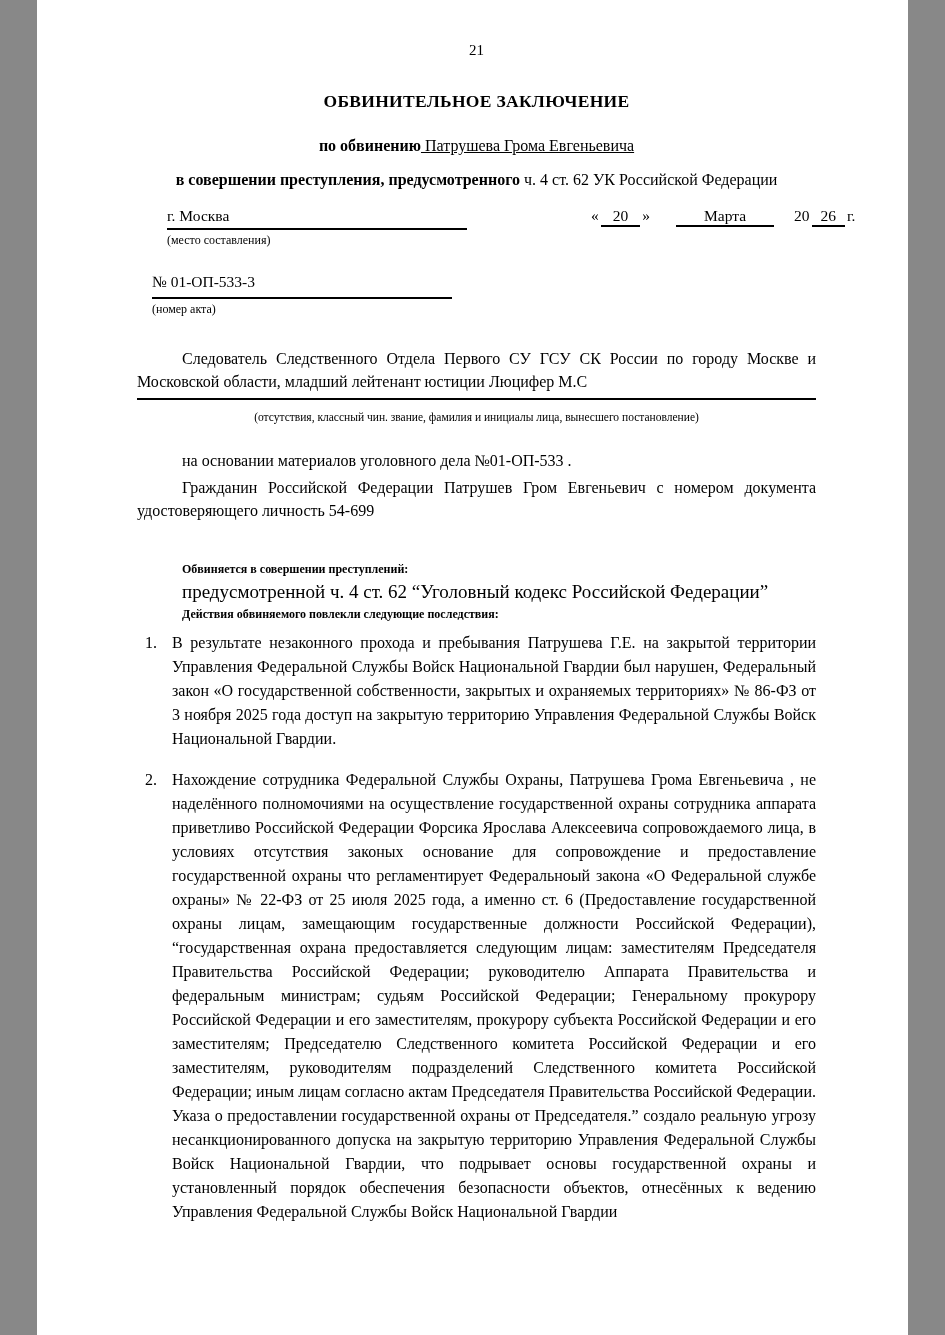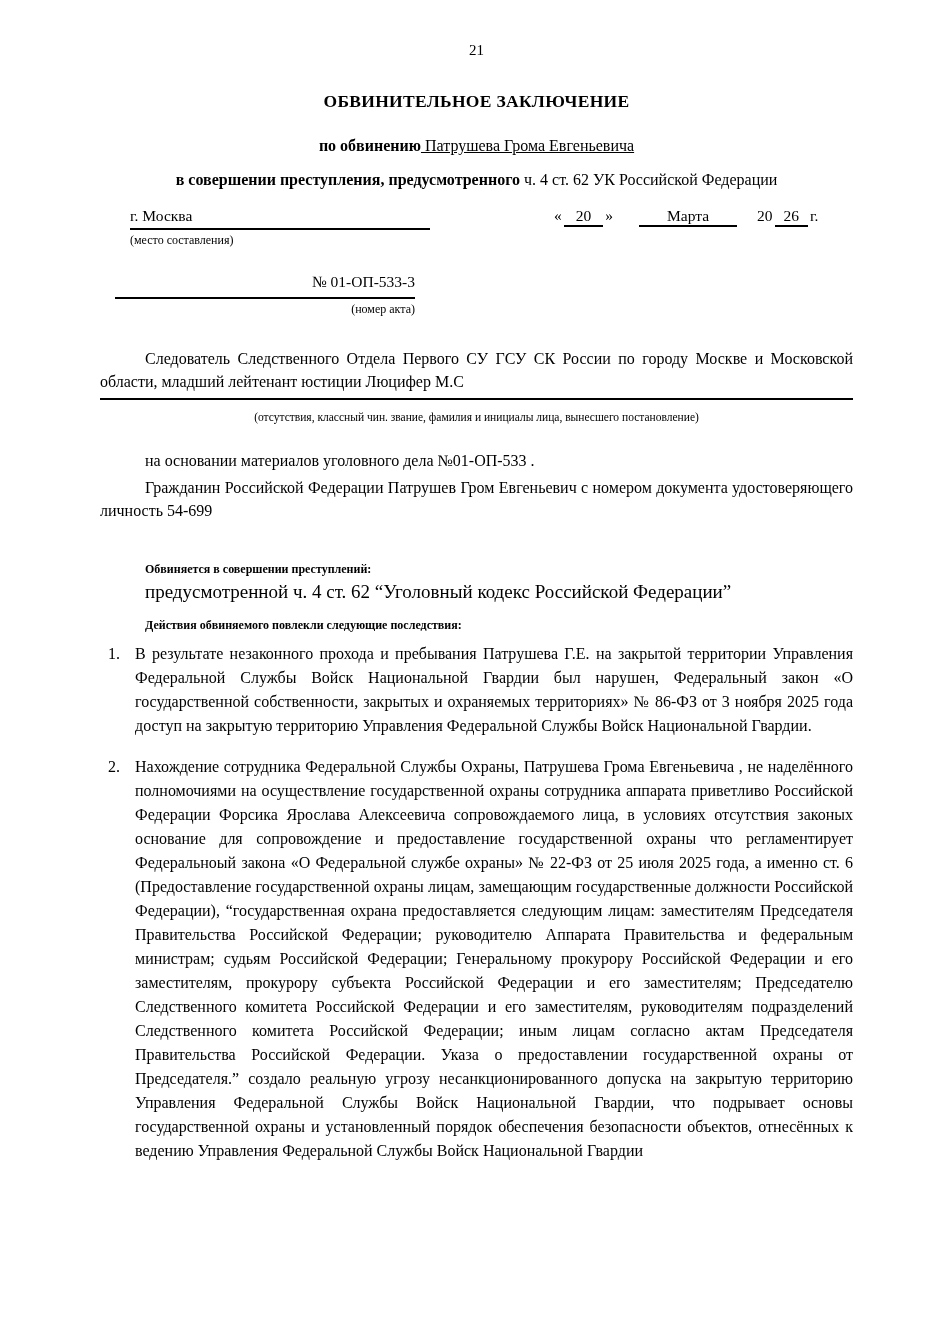--- a/index.html
+++ b/index.html
@@ -1,18 +1,18 @@
 <!DOCTYPE html>
 <html><head>
 <meta charset="utf-8">
 <style>
   * { margin:0; padding:0; box-sizing:border-box; }
   html,body { background:#888; }
   .page {
-    width:945px; height:1335px; margin:0 auto; background:#ffffff;
+    width:871px; height:1335px; margin:0 auto; background:#ffffff;
     font-family:"Liberation Serif", serif; color:#000;
     position:relative; overflow:hidden;
   }
   .content { padding:42px 92px 0 100px; }
 
   .page-number { text-align:center; font-size:15px; }
 
   .doc-title { text-align:center; font-weight:bold; font-size:17.5px; margin-top:32px; letter-spacing:.3px; }
 
   .subtitle { text-align:center; font-size:16px; margin-top:25px; }
@@ -25,32 +25,32 @@
   .place-value { font-size:15.5px; padding-bottom:3px; border-bottom:2px solid #000; }
   .small-caption { font-size:12px; padding-top:3px; }
 
   .date-block { position:absolute; left:454px; top:0; font-size:15.5px; white-space:nowrap; }
   .u { display:inline-block; border-bottom:2px solid #000; text-align:center; }
   .u-day  { padding:0 12px; margin:0 2px; }
   .u-month{ min-width:98px; padding:0 6px; margin-left:26px; }
   .u-year { padding:0 9px; margin:0 2px; }
   .year-prefix { margin-left:20px; }
 
-  .act-block { width:300px; margin-left:15px; margin-top:6px; text-align:right; }
+  .act-block { width:300px; margin-left:15px; margin-top:6px; text-align:left; }
   .act-value { font-size:15.5px; padding-bottom:6px; border-bottom:2px solid #000; }
 
   .investigator { margin-top:30px; text-indent:45px; text-align:justify; font-size:16px; line-height:23px; }
   .rule { border:none; border-top:2px solid #000; margin-top:5px; }
   .inv-caption { text-align:center; font-size:11.5px; margin-top:11px; }
 
   .basis   { margin-top:26px; text-indent:45px; font-size:16px; line-height:23px; }
   .citizen { margin-top:4px; text-indent:45px; text-align:justify; font-size:16px; line-height:23px; }
 
   .heading-bold { font-weight:bold; font-size:12px; margin:36px 0 0 45px; line-height:22px; }
-  .heading-bold.second { margin-top:12px; }
+  .heading-bold.second { margin-top:1px; }
   .subline { font-size:19px; margin:2px 0 1px 45px; line-height:20px; }
 
   .items { margin-top:6px; }
   .item { display:flex; }
   .item + .item { margin-top:17px; }
   .item-number { flex:none; width:27px; margin-left:8px; font-size:16px; line-height:24px; }
   .item-text { flex:1; text-align:justify; font-size:16px; line-height:24px; }
 </style>
 </head>
 <body>

